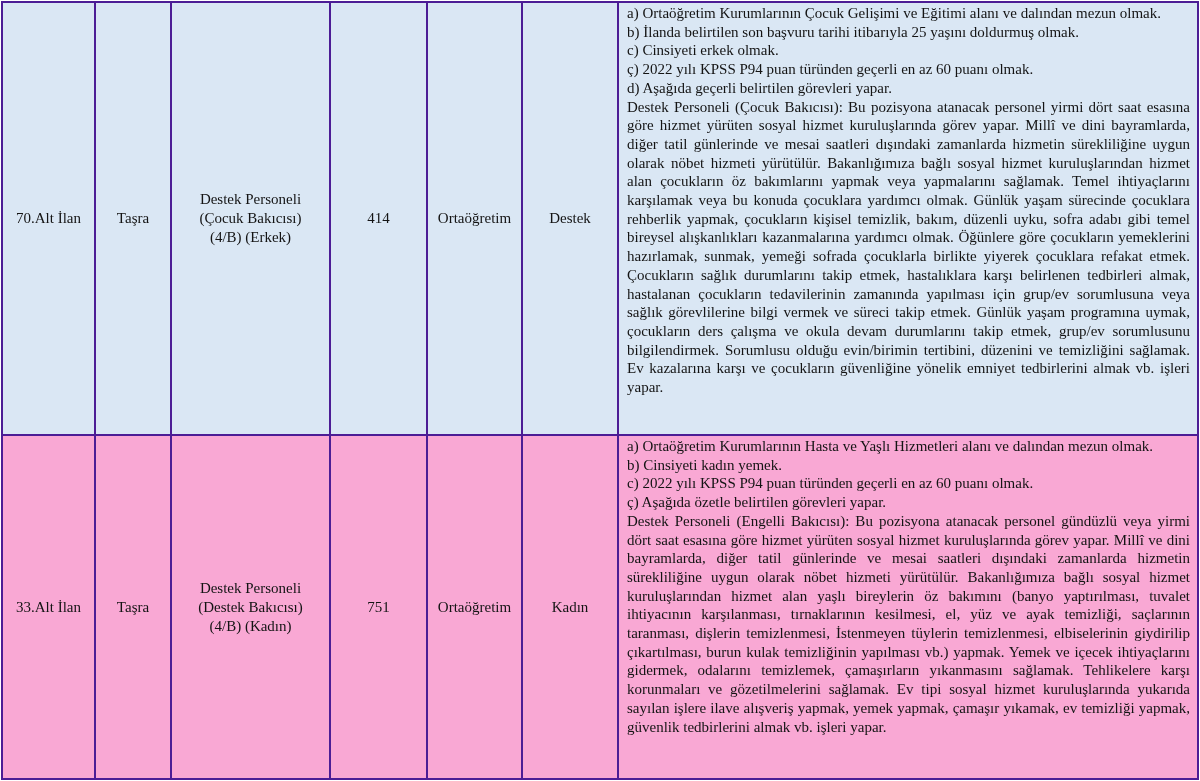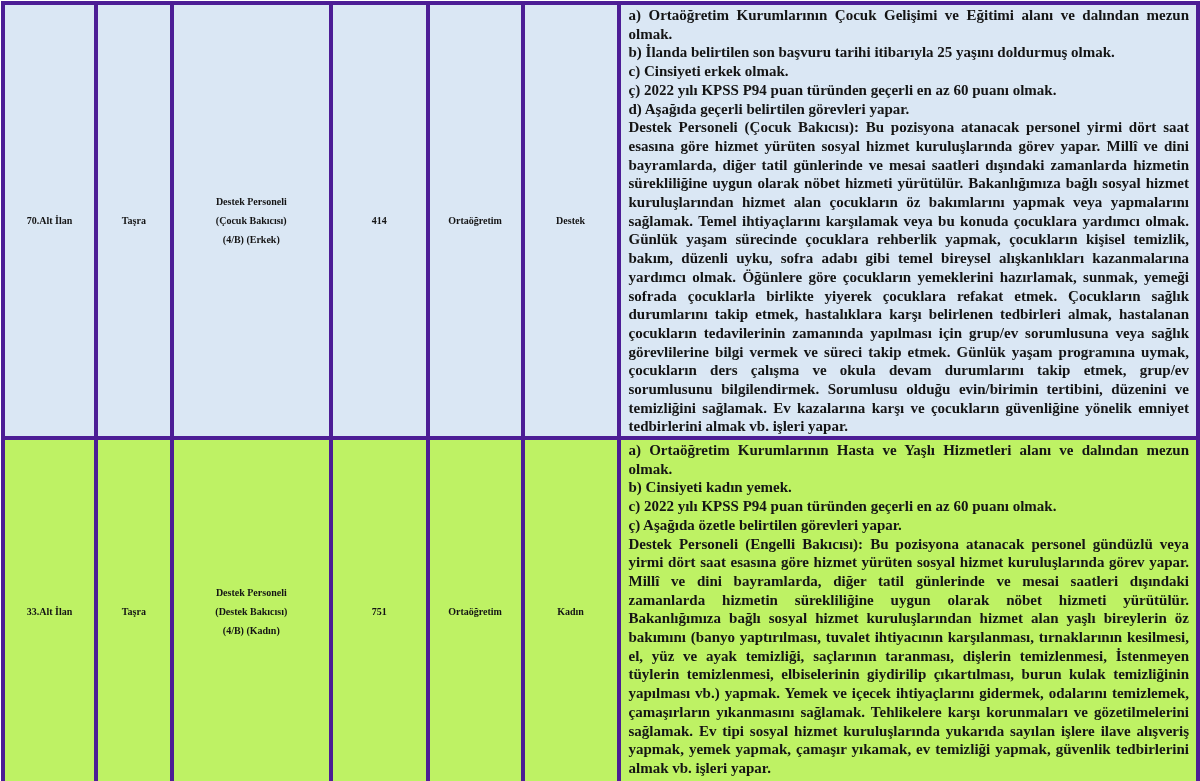--- a/index.html
+++ b/index.html
@@ -12,33 +12,32 @@
     overflow: hidden;
   }
   table.ilan-table {
     border-collapse: collapse;
     table-layout: fixed;
     margin: 1px 0 0 1px;
     border: 1px solid #4d4d4d;
     border-bottom-width: 2px;
   }
   td {
-    border: 4px solid #4c1d95;
+    border: 2px solid #4c1d95;
     padding: 0;
     overflow: hidden;
-    font-weight: bold;
   }
   tr.row-blue td { background: #dae7f4; }
-  tr.row-white td { background: #bef264; }
+  tr.row-white td { background: #f9a8d4; }
   tr.r1 { height: 433px; }
   tr.r2 { height: 344px; }
   .center-cell {
     text-align: center;
     vertical-align: middle;
-    font-size: 10px;
+    font-size: 15px;
     line-height: 19px;
   }
   .desc-cell { vertical-align: top; }
   .desc {
     padding: 1px 7px 0 8px;
     font-size: 15px;
     line-height: 18.7px;
     text-align: justify;
     overflow: hidden;
   }

